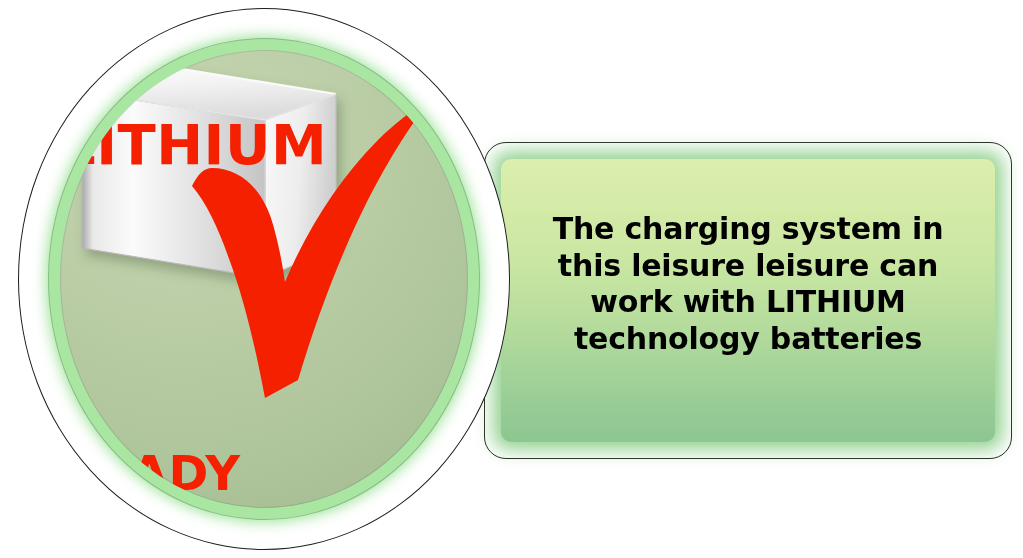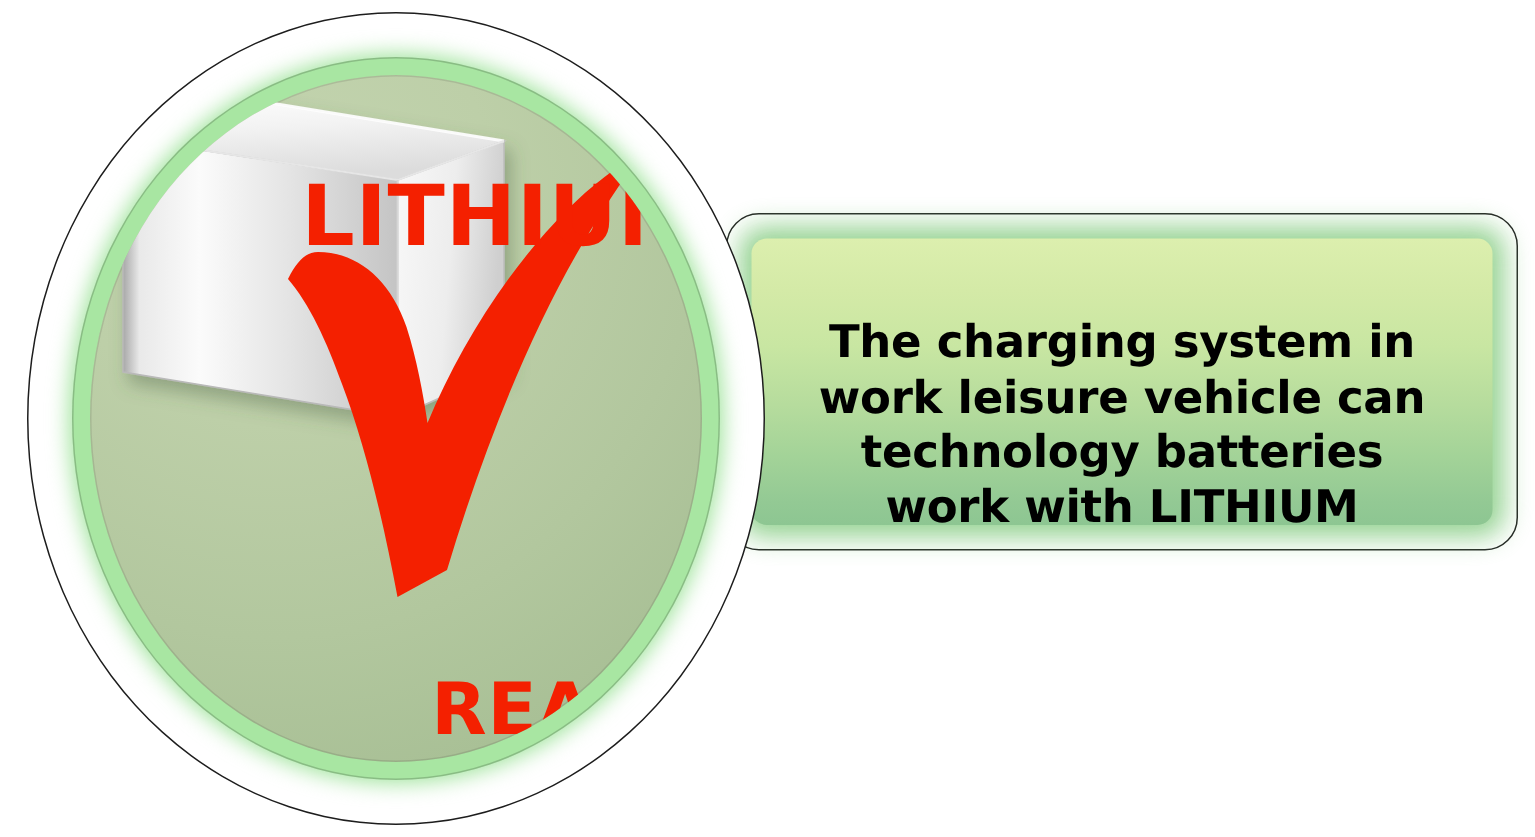--- a/index.html
+++ b/index.html
@@ -5,21 +5,21 @@
   html,body{margin:0;padding:0;background:#ffffff;}
   body{
     width:1023px;height:558px;
     font-family:"DejaVu Sans","Liberation Sans",sans-serif;
     overflow:hidden;position:relative;
   }
   #stage{position:absolute;left:0;top:0;width:1023px;height:558px;background:#fff;}
 
   
   .panel-wrap{
-    position:absolute;left:484px;top:142px;width:528px;height:225px;
+    position:absolute;left:484px;top:142px;width:528px;height:317px;
   }
   .panel-outline{
     position:absolute;left:0;top:0;width:100%;height:100%;
     box-sizing:border-box;
     border:1.4px solid #1d1d1d;
     border-radius:22px;
     background:#ffffff;
   }
   .panel-glow{
     position:absolute;left:9px;top:9px;right:9px;bottom:9px;
@@ -83,44 +83,44 @@
   .badge-face{
     position:absolute;left:42px;top:42px;width:408px;height:458px;
     border-radius:50%;
     background:
       radial-gradient(ellipse 120% 110% at 30% 18%,
         #c3d4af 0%, #bdcfa8 30%, #b2c79e 58%, #a9c096 78%, #a3bb92 100%);
     box-shadow:inset 0 0 0 1px rgba(0,0,0,.10);
     overflow:hidden;
   }
   .word{
-    position:absolute;left:0;right:0;text-align:right;
+    position:absolute;left:0;right:0;text-align:left;
     color:#f42000;font-weight:bold;letter-spacing:0.5px;
   }
   .word-top{top:62px;font-size:56px;}
   .word-bottom{top:395px;font-size:48px;}
 
   
   .art{position:absolute;left:0;top:0;width:408px;height:458px;}
 </style>
 </head>
 <body>
 
 <div id="stage">
 
   <div class="panel-wrap">
     <div class="panel-outline"></div>
     <div class="panel-glow"></div>
     <div class="panel-face">
 
       <div class="panel-text">
         <span class="ln">The charging system in</span>
-        <span class="ln">work leisure vehicle can</span>
+        <span class="ln">this leisure leisure can</span>
+        <span class="ln">work with LITHIUM</span>
         <span class="ln">technology batteries</span>
-        <span class="ln">work with LITHIUM</span>
       </div>
 
     </div>
   </div>
 
   <div class="badge-wrap">
     <div class="badge-outline"></div>
     <div class="badge-glow"></div>
     <div class="badge-ring"></div>
 

